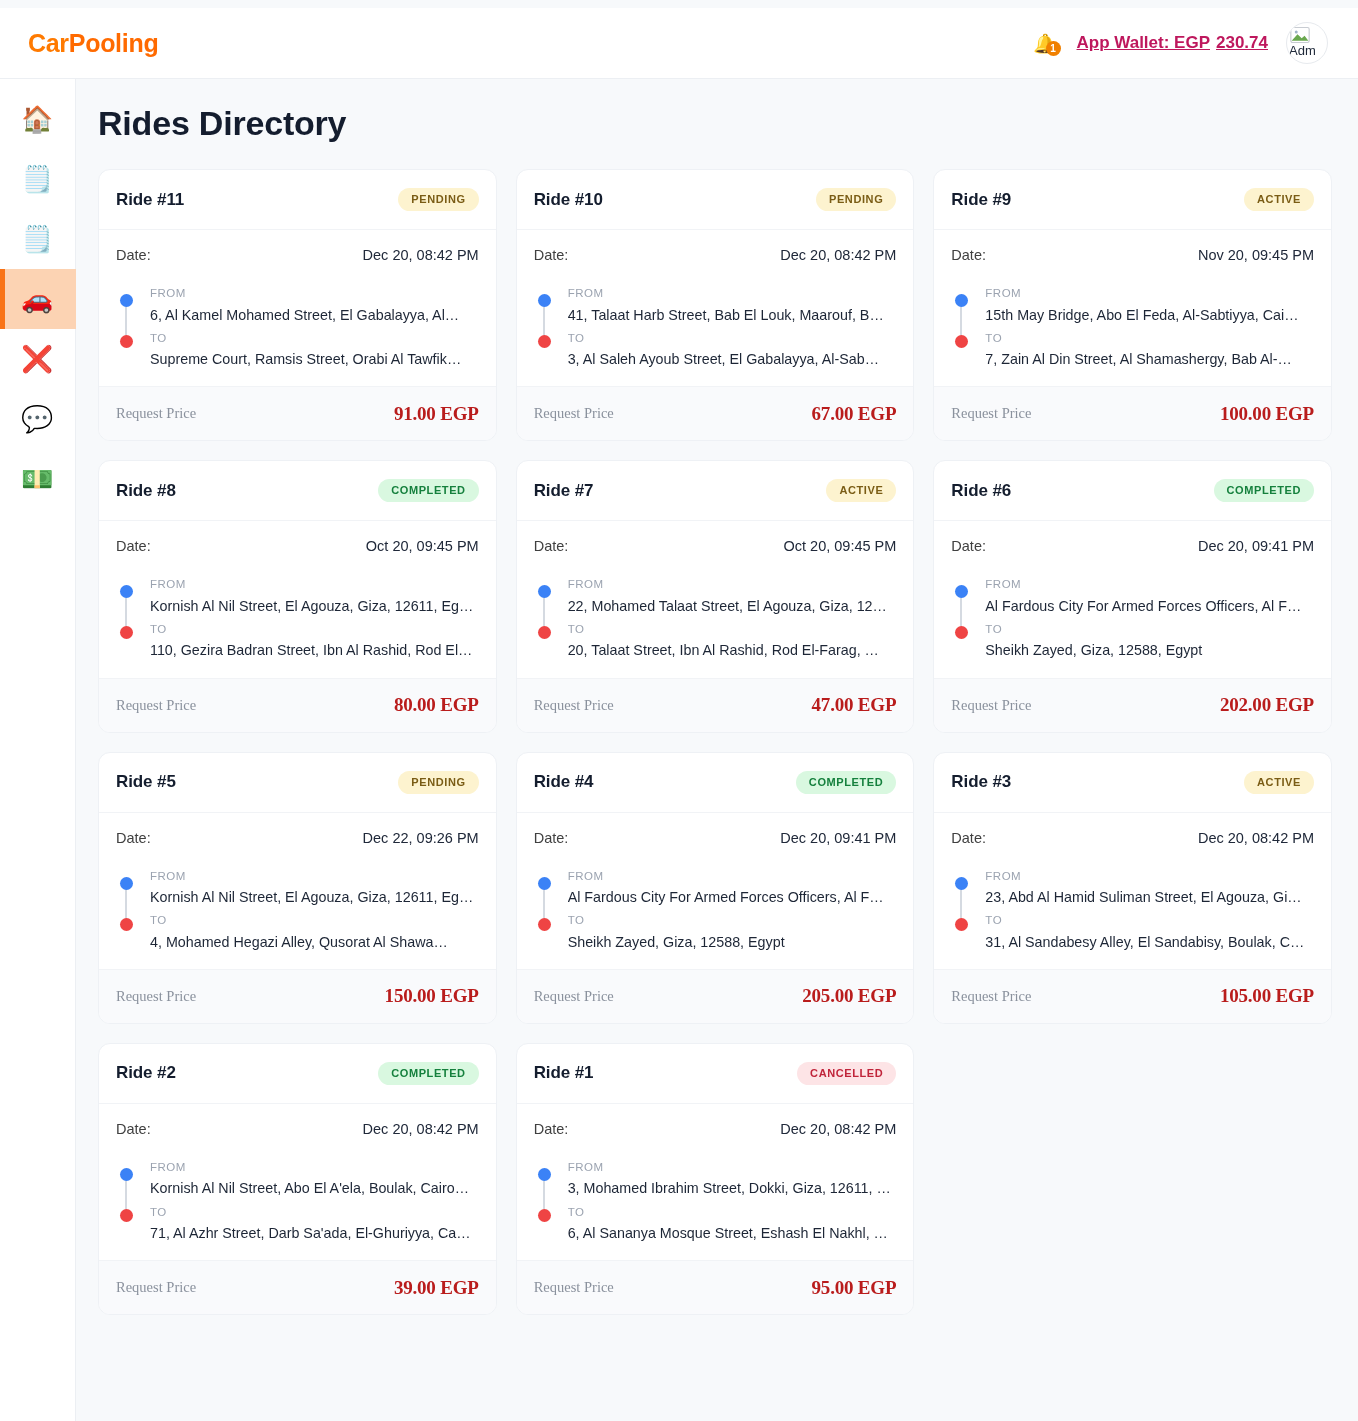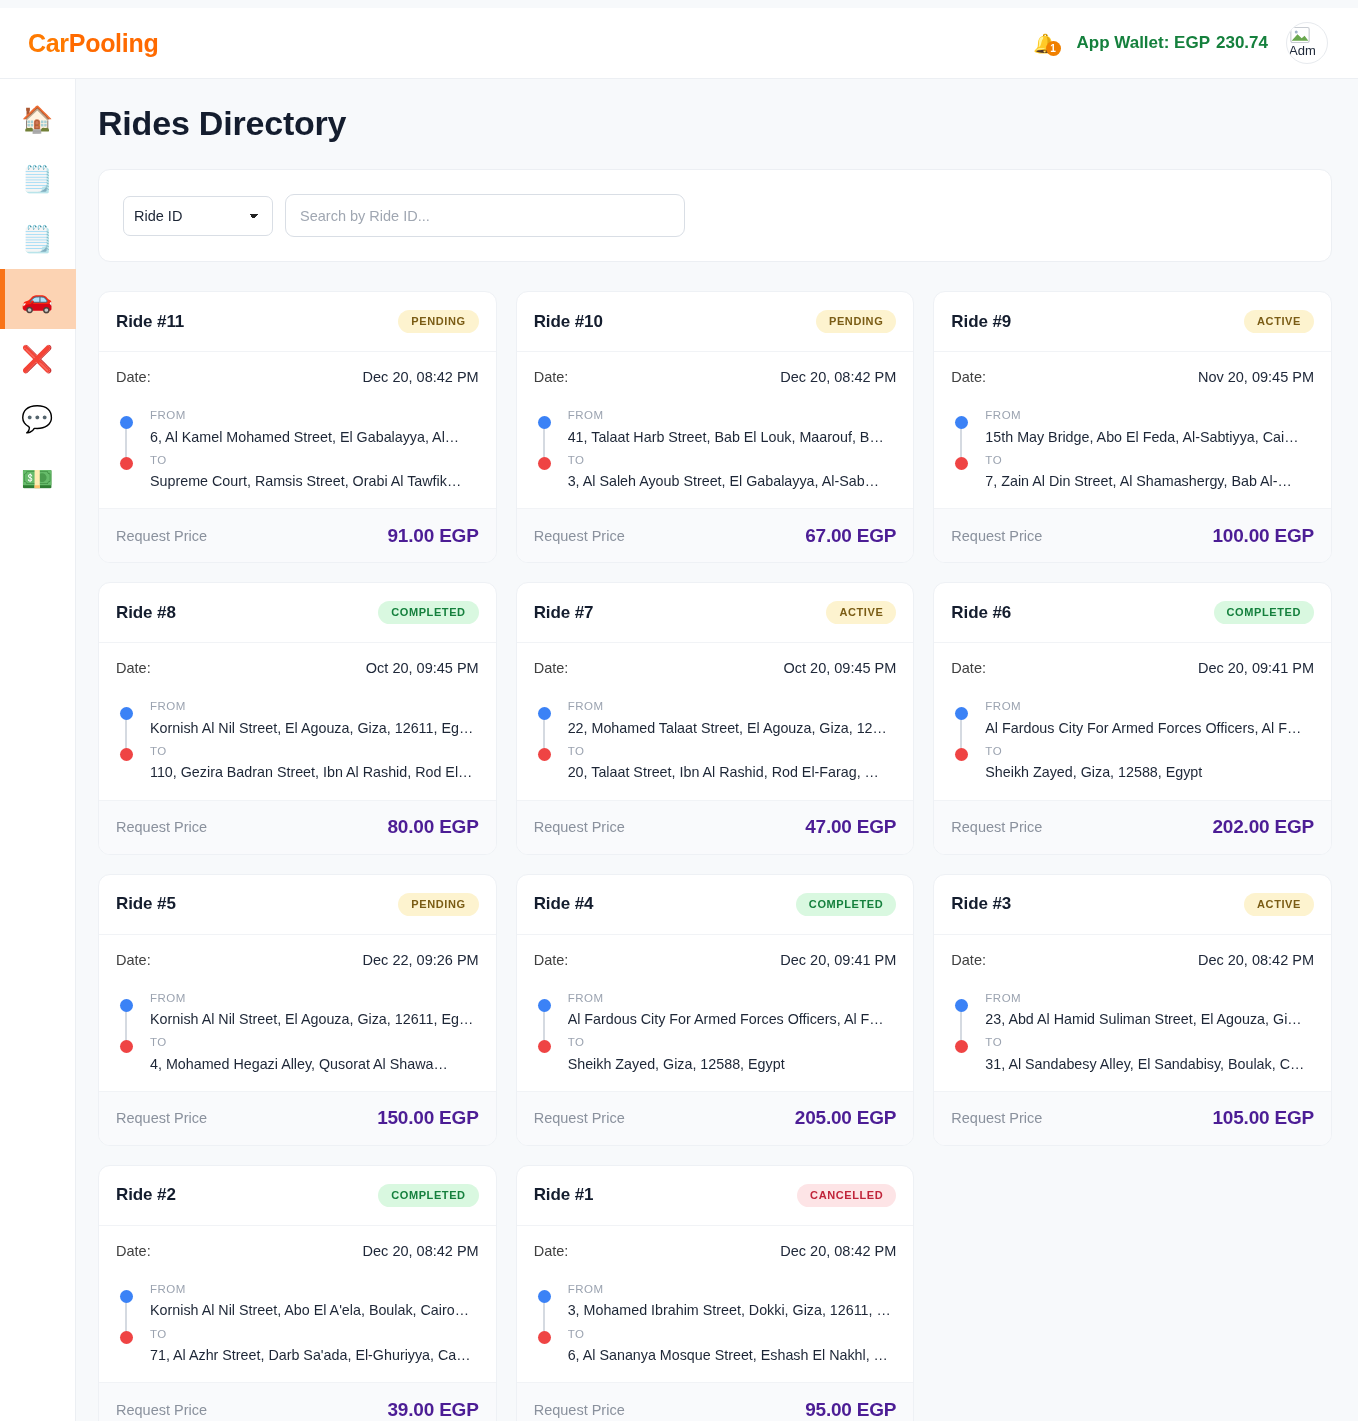--- a/index.html
+++ b/index.html
@@ -60,22 +60,23 @@
     font-size: 10px;
     font-weight: 700;
     display: flex;
     align-items: center;
     justify-content: center;
     line-height: 1;
   }
   .wallet {
     font-size: 17px;
     font-weight: 600;
-    color: #15803d;
+    color: #be185d;
     white-space: nowrap;
+    text-decoration: underline;
   }
   .wallet .amount { margin-left: 6px; font-weight: 600; }
   .avatar {
     width: 42px; height: 42px;
     border-radius: 50%;
     border: 1px solid #e7eaee;
     background: #ffffff;
     overflow: hidden;
     position: relative;
     display: block;
@@ -281,26 +282,27 @@
   .leg-addr.last { margin-bottom: 0; }
 
   .card-foot {
     background: #f9fafc;
     border-top: 1px solid #f1f3f6;
     height: 54px;
     padding: 0 17px;
     display: flex;
     align-items: center;
     justify-content: space-between;
+    font-family: Liberation Serif, serif;
   }
   .price-label { font-size: 14.5px; color: #8a919d; }
   .price-value {
     font-size: 19px;
     font-weight: 800;
-    color: #4c1d95;
+    color: #b91c1c;
     letter-spacing: -0.2px;
   }
 </style>
 </head>
 <body>
 
 <div class="topbar">
   <div class="brand"><span>Car</span><span class="pool">Pooling</span></div>
 
   <div class="topbar-right">
@@ -340,24 +342,20 @@
     <span class="glyph">💬</span>
   </div>
   <div class="nav-item">
     <span class="glyph">💵</span>
   </div>
 </nav>
 
 <main class="main">
   <h1 class="page-title">Rides Directory</h1>
 
-  <section class="filter-card">
-    <select class="filter-select"><option>Ride ID</option></select>
-    <input class="search-input" type="text" placeholder="Search by Ride ID..." style="">
-  </section>
 
   <section class="grid">
       <article class="ride-card">
         <div class="card-head">
           <span class="card-id">Ride #11</span>
           <span class="badge pending">PENDING</span>
         </div>
         <div class="card-body">
           <div class="date-row">
             <span class="date-label">Date:</span>

